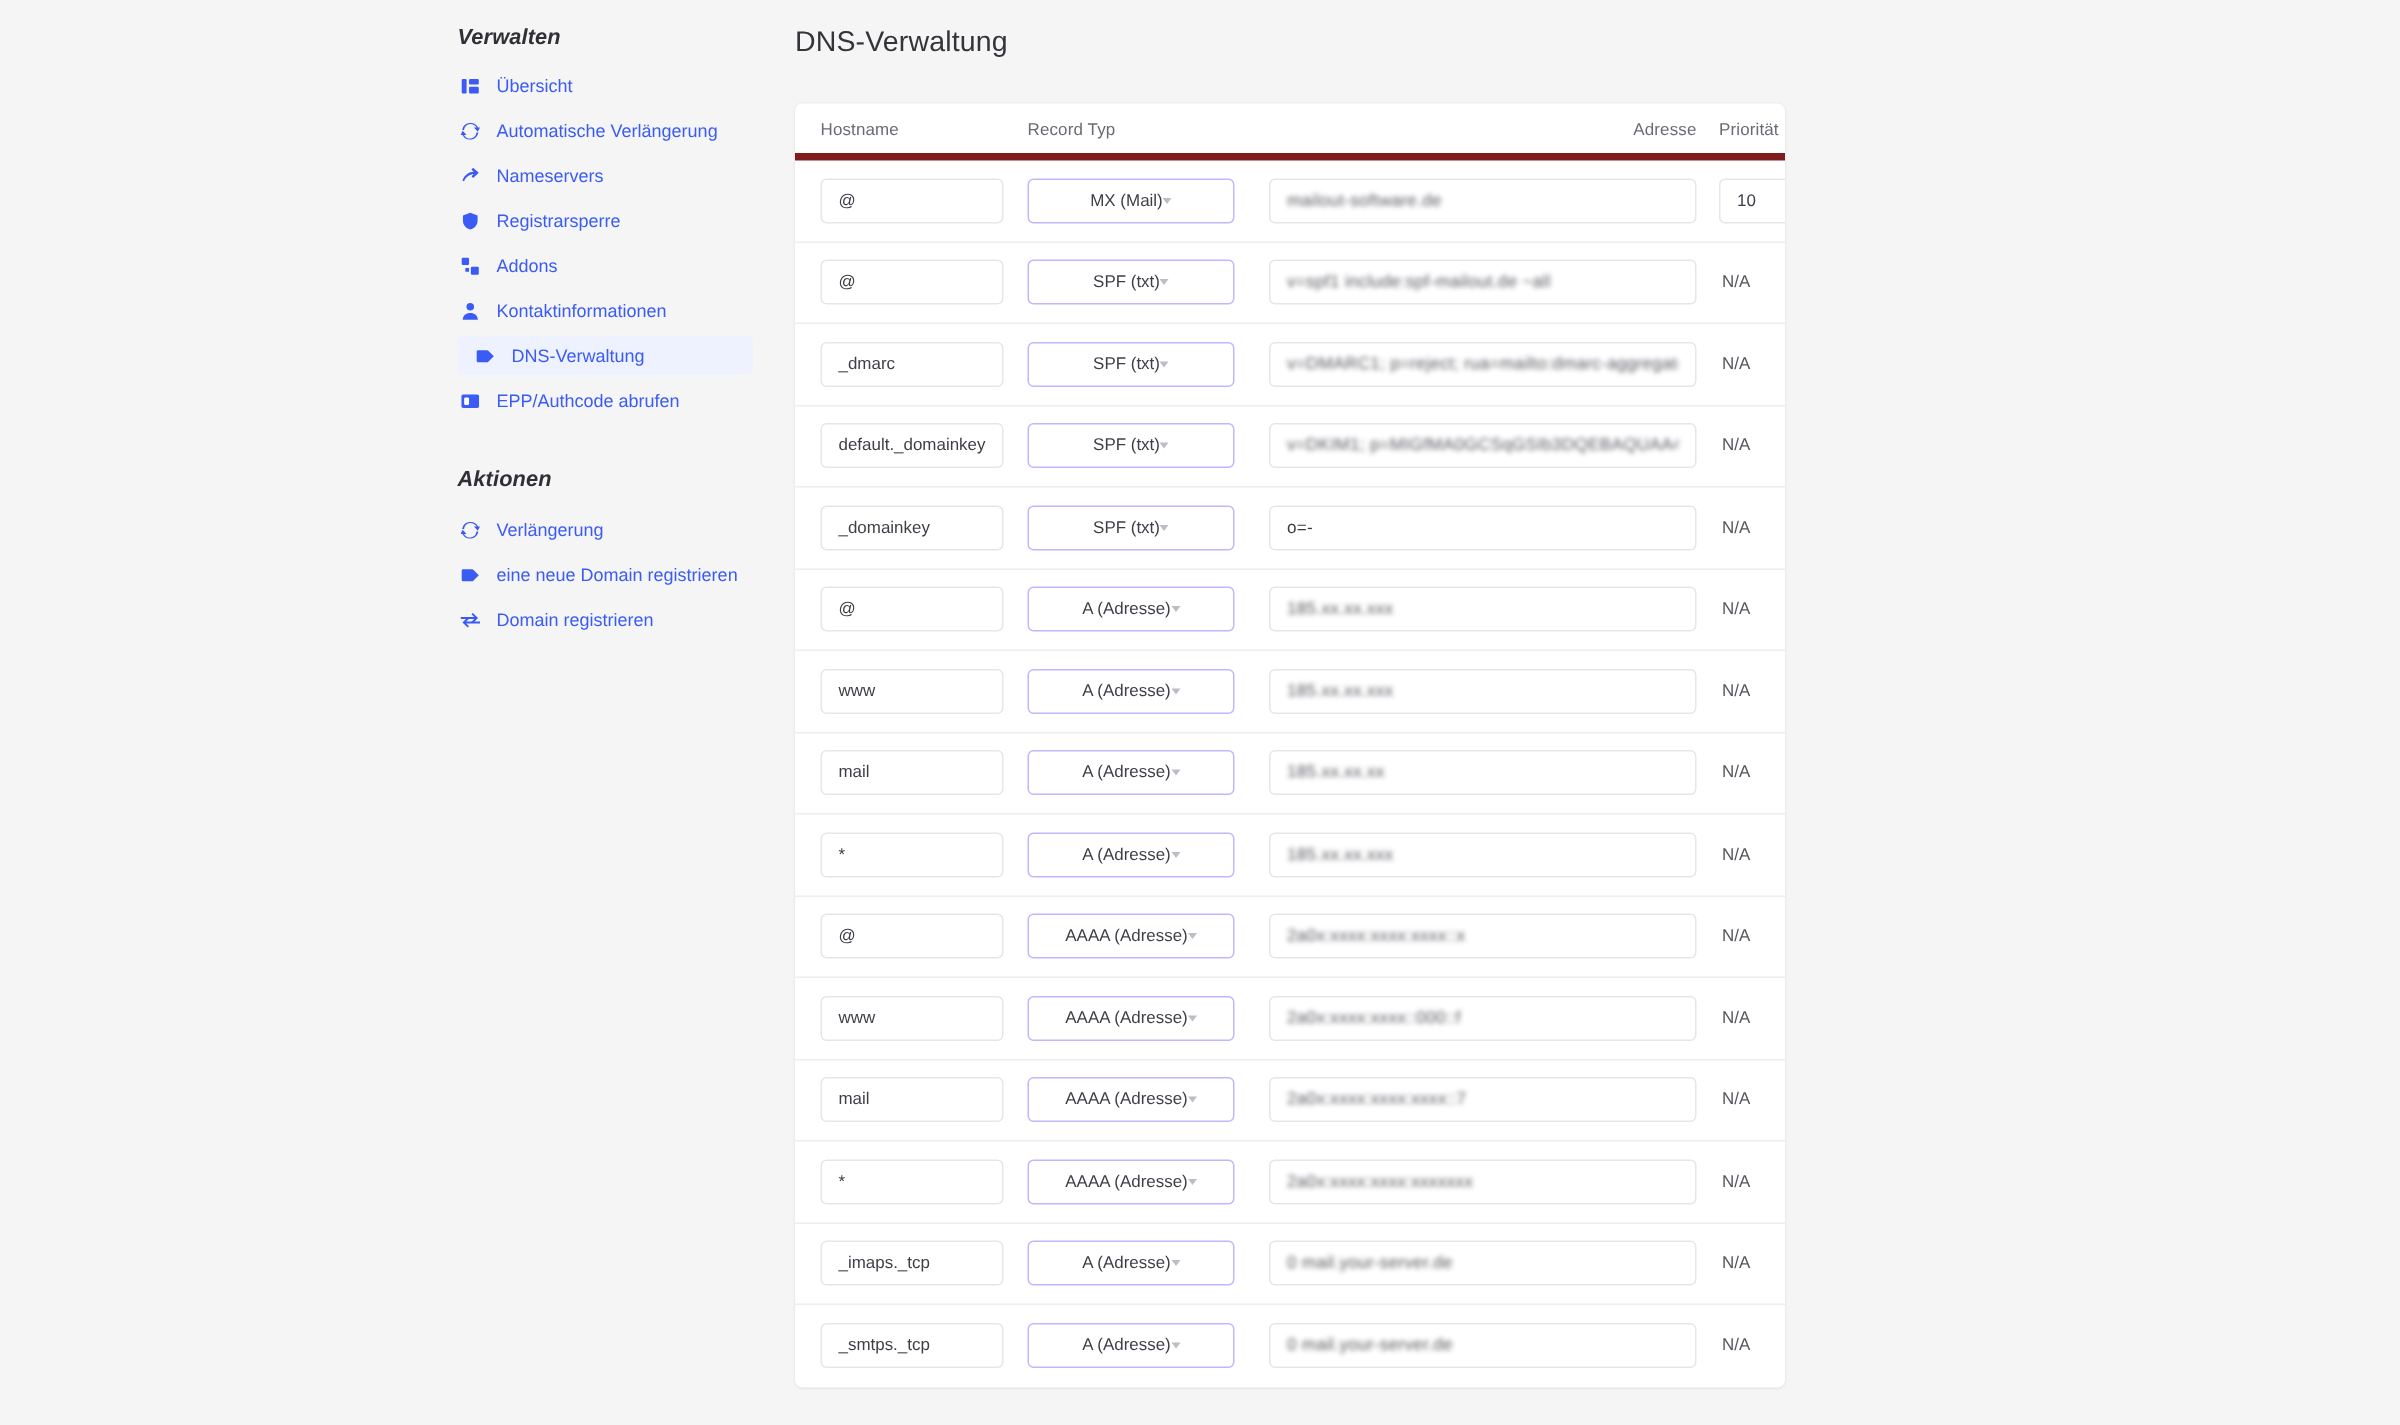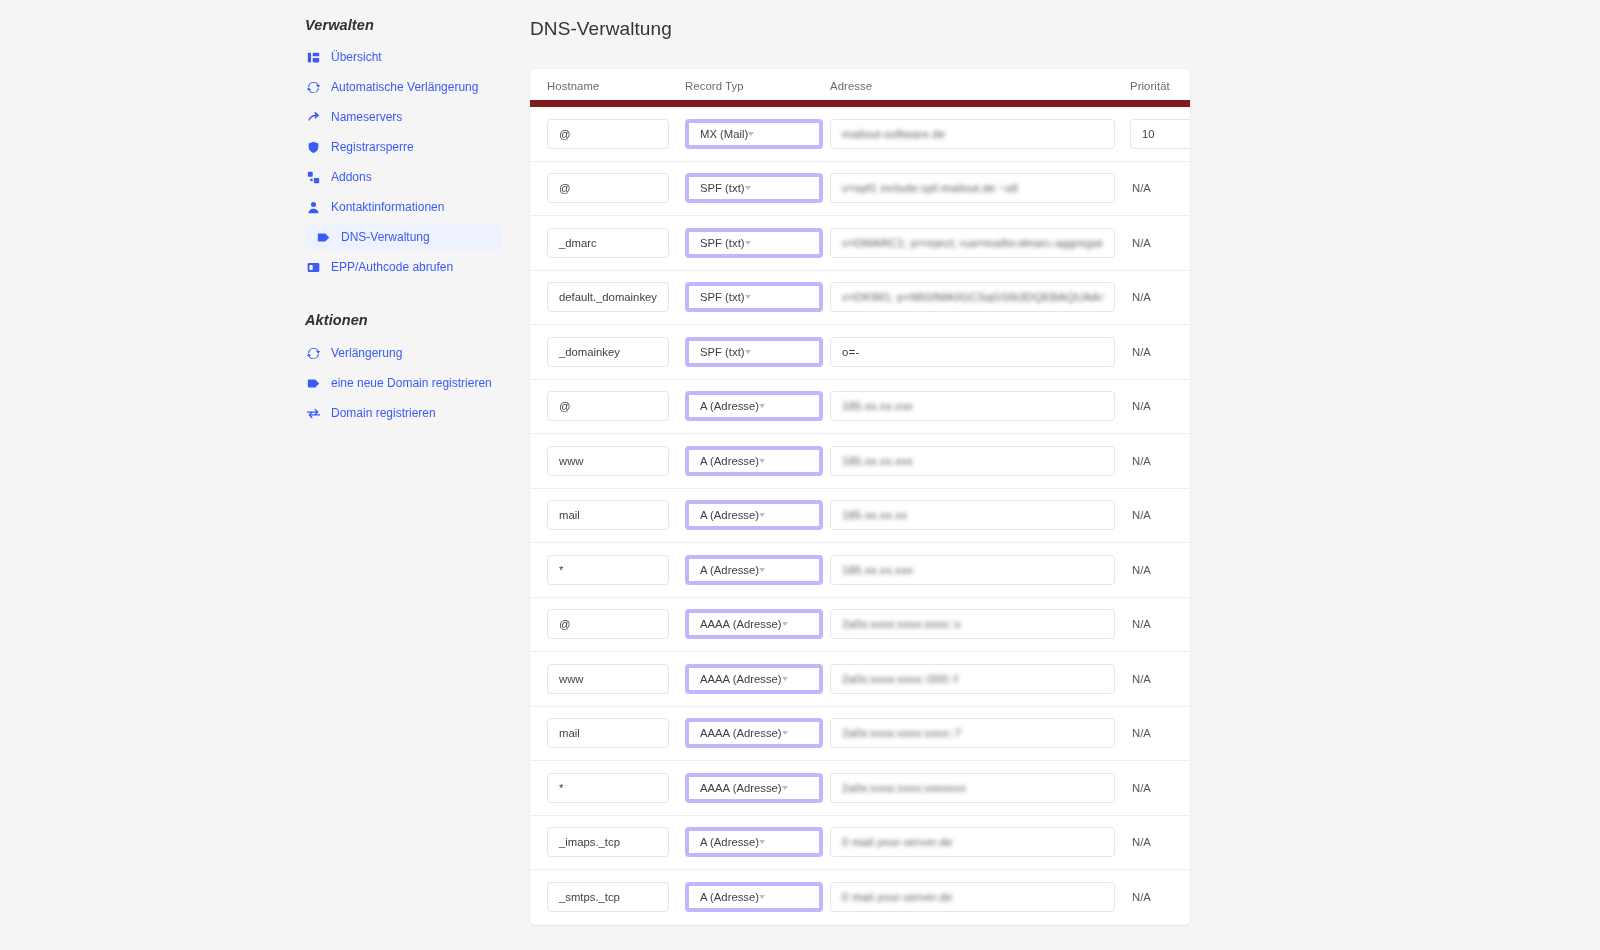--- a/index.html
+++ b/index.html
@@ -95,26 +95,26 @@
   .row {
     display: flex;
     align-items: center;
     height: 54.5px;
     border-bottom: 1px solid #eeeef0;
     padding: 0 0 0 17px;
   }
   .row:last-child { border-bottom: none; }
   .row.head {
     height: 38px;
-    border-bottom: 7px solid #7f1d1d;
+    border-bottom: 5px solid #7f1d1d;
     padding-top: 3px;
   }
   .col-host  { width: 122px; flex: 0 0 122px; }
   .col-type  { width: 138px; flex: 0 0 138px; margin-left: 16px; }
-  .col-addr  { width: 285px; flex: 0 0 285px; margin-left: 7px; }
+  .col-addr  { width: 285px; flex: 0 0 285px; margin-left: 23px; text-align: right; }
   .col-prio  { width: 70px;  flex: 0 0 70px;  margin-left: 15px; }
 
   .th {
     font-size: 11.3px;
     color: #6a6a73;
     letter-spacing: .1px;
   }
 
   .input {
     height: 30px;
@@ -126,26 +126,26 @@
     align-items: center;
     padding: 0 11px;
     font-size: 11.3px;
     color: #3e3e46;
     overflow: hidden;
     white-space: nowrap;
   }
   .select {
     height: 30px;
     width: 100%;
-    border: 4px solid #c4b5fd;
+    border: 1px solid #c4b5fd;
     border-radius: 4px;
     background: #fff;
     display: flex;
     align-items: center;
-    justify-content: flex-start;
+    justify-content: center;
     padding: 0 9px 0 11px;
     font-size: 11.3px;
     color: #3e3e46;
     cursor: pointer;
   }
   .caret {
     width: 0; height: 0;
     border-left: 3.5px solid transparent;
     border-right: 3.5px solid transparent;
     border-top: 4px solid #bdbdc6;

